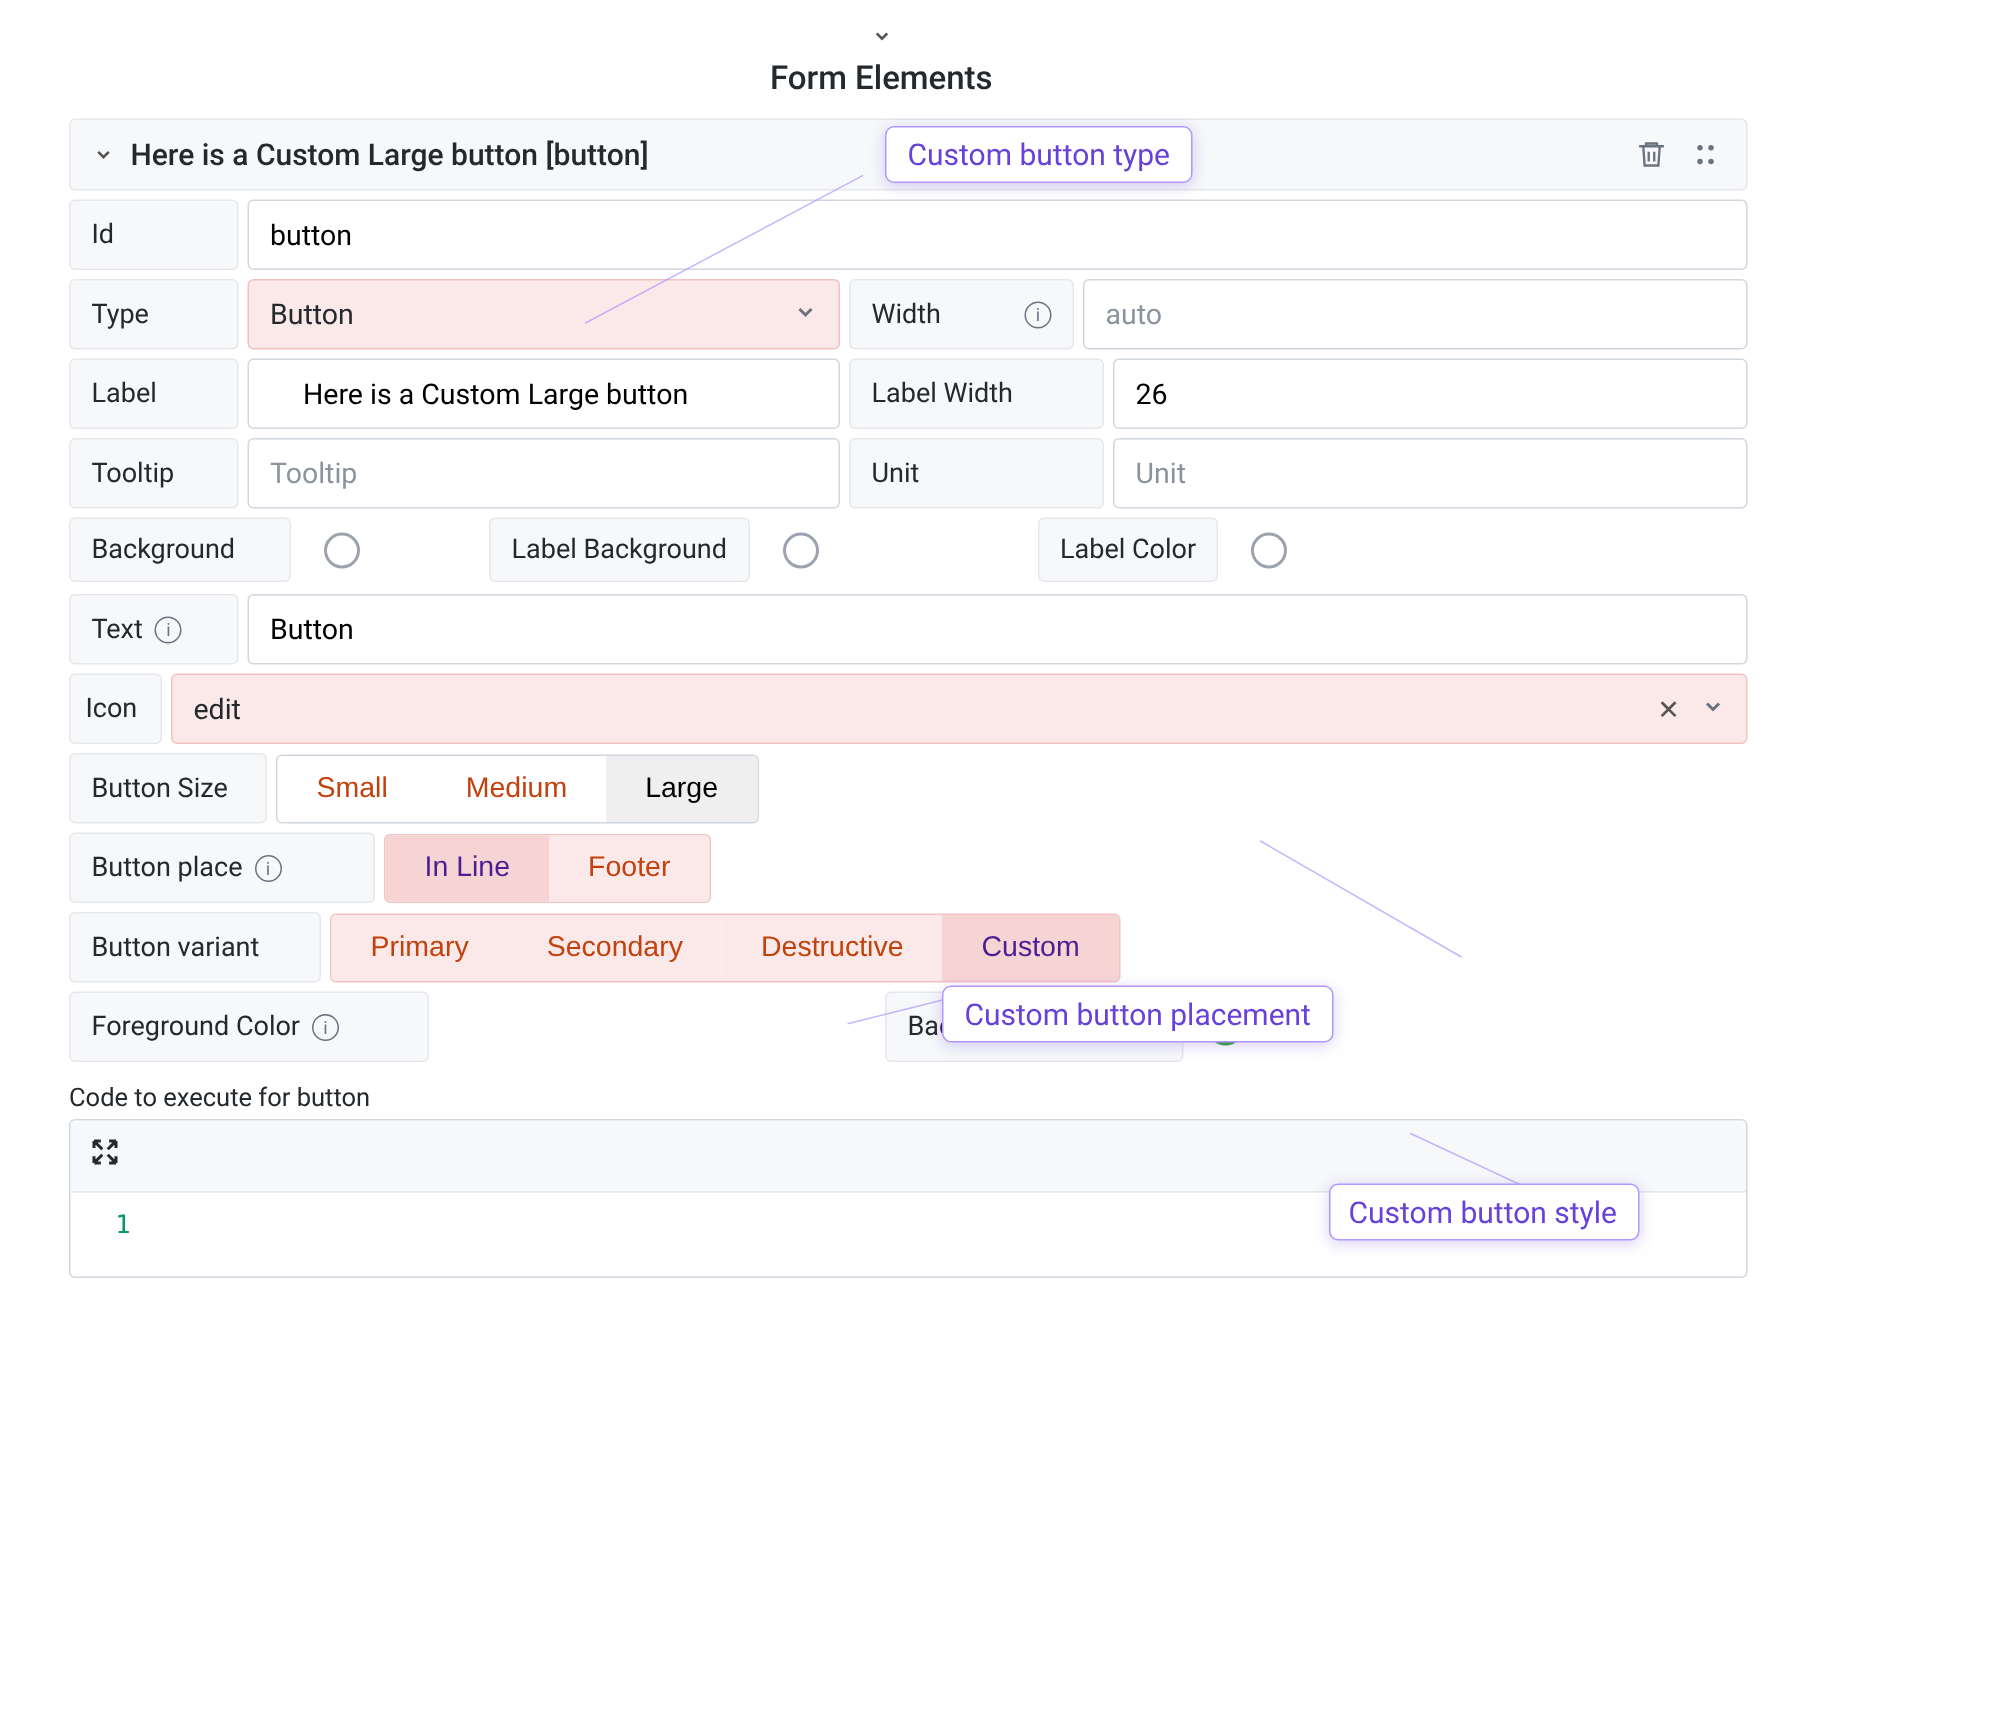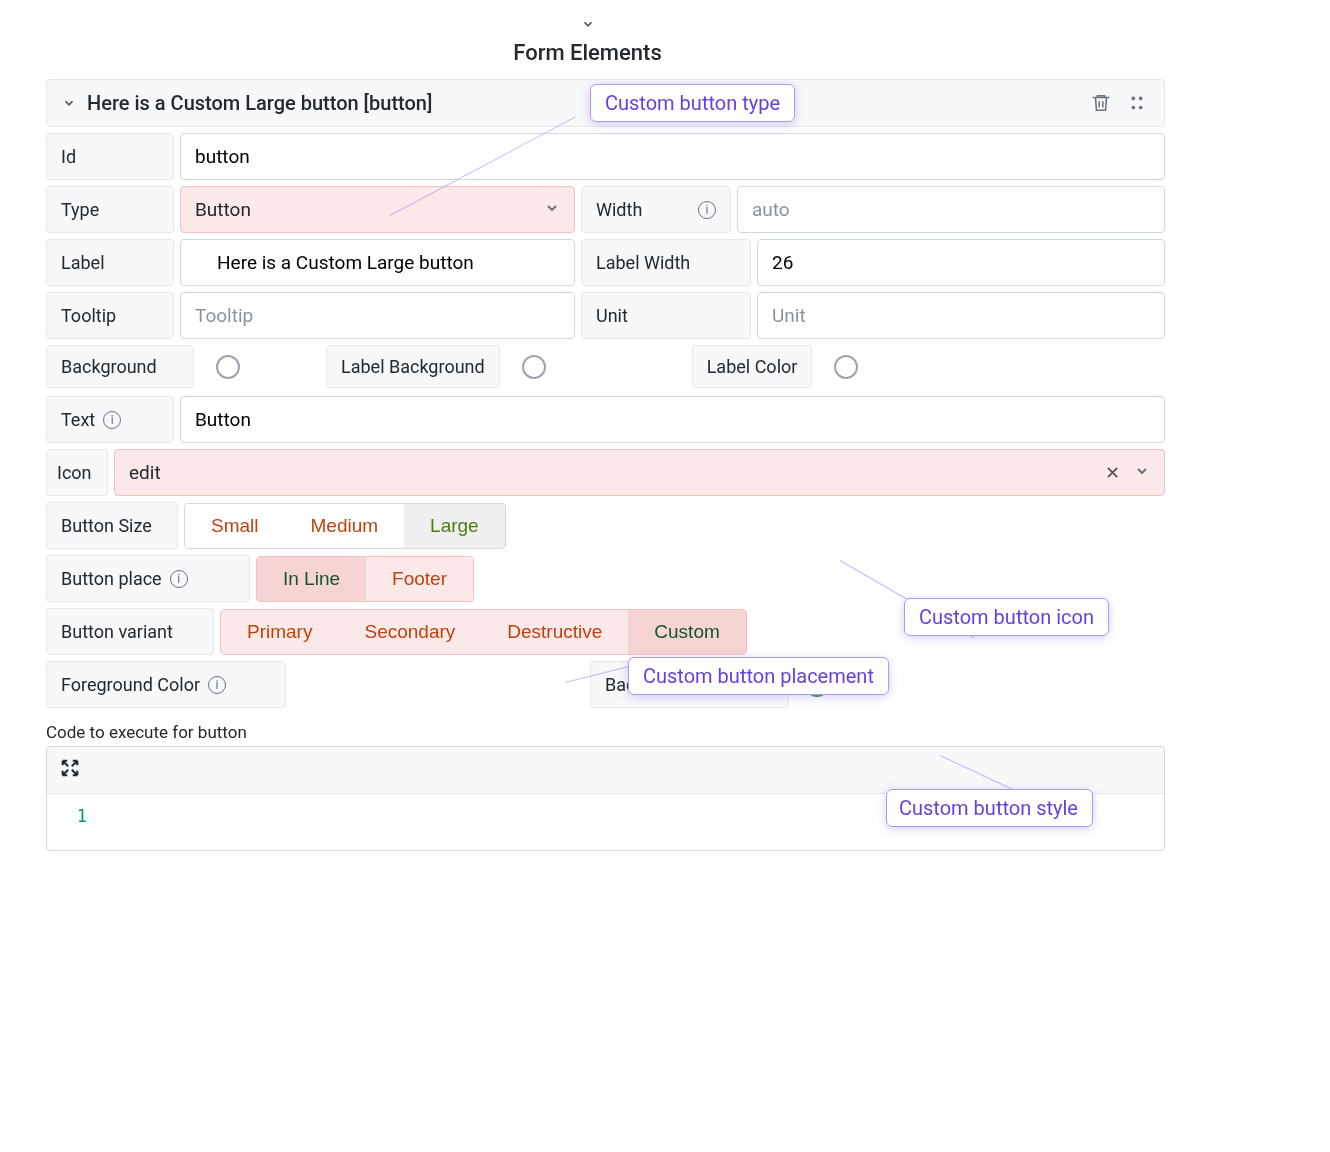--- a/index.html
+++ b/index.html
@@ -42,21 +42,21 @@
     .label-cell {
       background: #f6f8fa;
       border: 1px solid #e5e7eb;
       border-radius: 4px;
       padding: 12px 14px;
       font-size: 18px;
       display: flex;
       align-items: center;
       gap: 8px;
     }
-    .label-cell.w-110 { width: 128px; flex-shrink: 0; }
+    .label-cell.w-110 { width: 113px; flex-shrink: 0; }
     .label-cell.w-150 { width: 132px; flex-shrink: 0; }
     .label-cell.w-160 { width: 168px; flex-shrink: 0; }
     .input-cell {
       border: 1px solid #d0d7de;
       border-radius: 4px;
       padding: 11px 14px;
       font-size: 19px;
       background: #fff;
       font-family: inherit;
       flex: 1;
@@ -87,23 +87,23 @@
     }
     .color-circle.filled { background: #37a93c; border-color: #37a93c; }
     .color-group { display: flex; align-items: center; gap: 18px; }
     .toggle-group {
       display: inline-flex; border: 1px solid #d0d7de; border-radius: 4px; overflow: hidden; align-items: stretch;
     }
     .toggle-group.highlight { border-color: #f1c2c2; }
     .toggle-btn {
       padding: 11px 26px; font-size: 19px; background: #fff; border: none; cursor: pointer; color: #c2410c;
     }
-    .toggle-btn.active { background: #efefef; color: #4d7c0f; font-weight: 500; }
+    .toggle-btn.active { background: #efefef; color: #000000; font-weight: 500; }
     .toggle-group.highlight .toggle-btn { background: #fbe9e9; }
-    .toggle-group.highlight .toggle-btn.active { background: #f6d4d4; color: #14532d; font-weight: 500; }
+    .toggle-group.highlight .toggle-btn.active { background: #f6d4d4; color: #4c1d95; font-weight: 500; }
     .code-label { padding: 8px 0 4px 0; font-size: 17px; }
     .code-editor {
       border: 1px solid #d0d7de; border-radius: 4px; overflow: hidden;
     }
     .code-toolbar { background: #f6f8fa; border-bottom: 1px solid #e5e7eb; padding: 10px 12px; }
     .expand-icon { width: 22px; height: 22px; color: #24292e; }
     .code-area { display: flex; min-height: 56px; font-family: ui-monospace, monospace; }
     .gutter { width: 50px; text-align: right; padding: 12px 10px 0 0; color: #059669; font-size: 17px; }
     .code-content { flex: 1; padding: 12px 0 0 10px; }
     .callout {
@@ -293,18 +293,17 @@
       </div>
       <div class="code-area">
         <div class="gutter">1</div>
         <div class="code-content"></div>
       </div>
     </div>
 
   </div>
 
   <div class="callout" style="left:580px; top:74px;">Custom button type</div>
-  <div class="callout" style="left:894px; top:588px;">Custom button icon</div>
   <div class="callout" style="left:618px; top:647px;">Custom button placement</div>
   <div class="callout" style="left:876px; top:779px;padding-left:12px;">Custom button style</div>
   <div class="callout" style="left:170px; top:944px;">Code for your Custom button</div>
 
 </div>
 
 </body></html>

